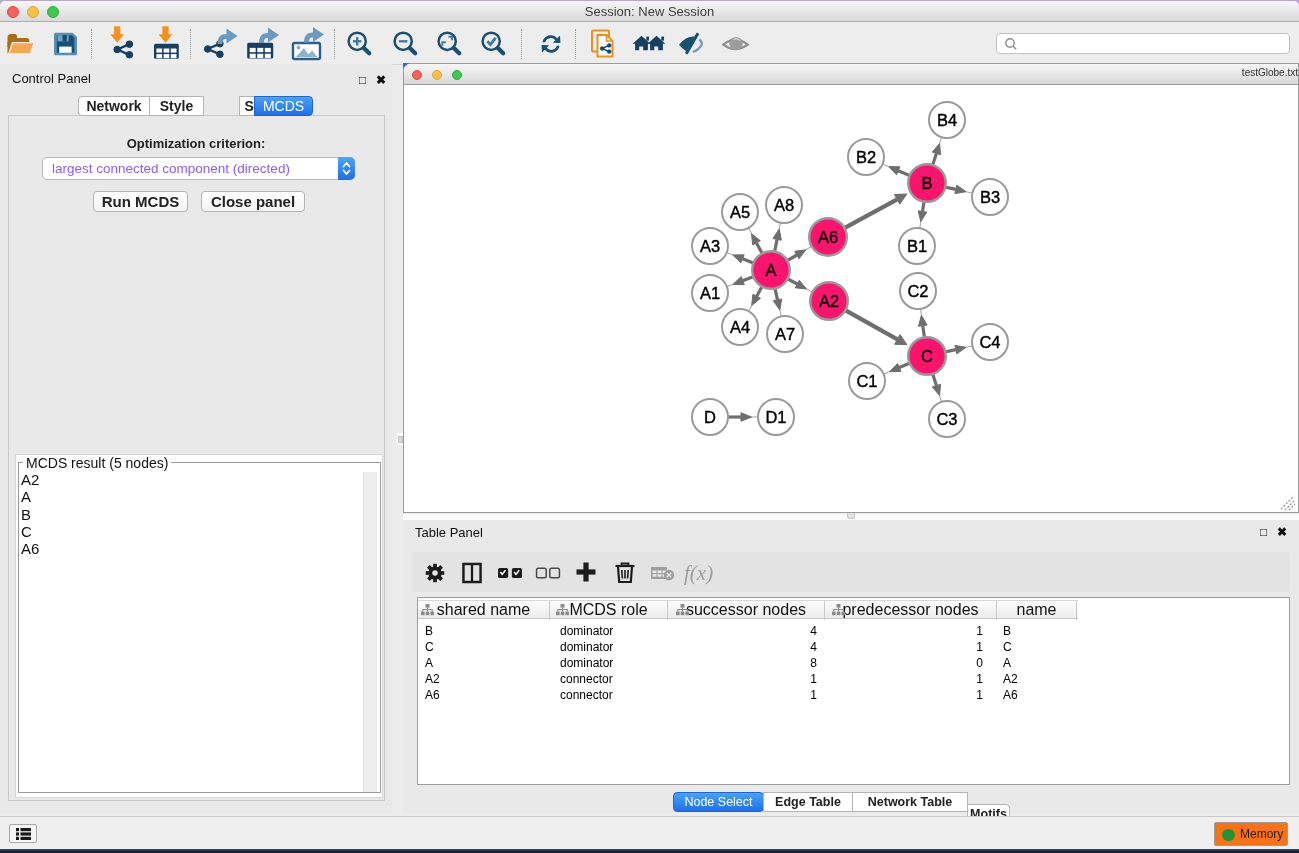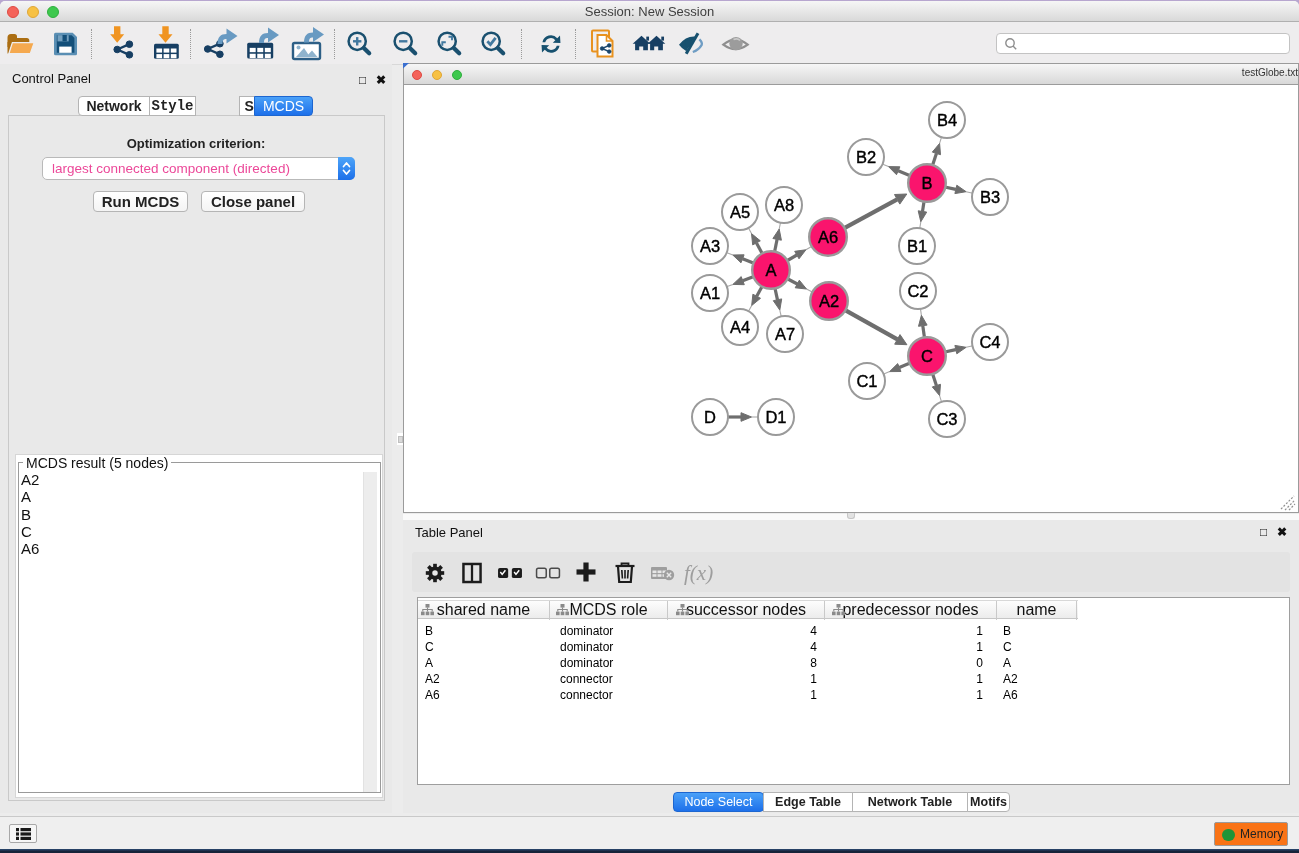--- a/index.html
+++ b/index.html
@@ -21,21 +21,21 @@
 #cpanel { position:absolute; left:0; top:64px; width:392px; height:749px; background:#e9e9e9; }
 #cpanel .hdr { position:absolute; left:12px; top:7px; font-size:13px; color:#111; }
 .winbtns { position:absolute; top:73px; font-size:12px; color:#111; }
 .tabrow { position:absolute; top:96px; height:20px; }
 .tab { position:absolute; top:0; height:20px; background:#fff; border:1px solid #b4b4b4; font-size:14px; font-weight:bold; color:#222; text-align:center; line-height:19px; }
 .tabsel { background:linear-gradient(#4aa1f8,#1d70ea); border:1px solid #1d66d0; color:#fff; font-weight:normal; border-radius:4px; }
 #cpcontent { position:absolute; left:8px; top:115px; width:377px; height:686px; border:1px solid #c9c9c9; background:#e9e9e9; }
 #optlabel { position:absolute; left:0; top:136px; width:392px; text-align:center; font-size:13px; font-weight:bold; color:#222; }
 #combo { position:absolute; left:42px; top:157px; width:313px; height:23px; background:#fff; border:1px solid #b9b9b9; border-radius:5px; }
 #combo .cap { position:absolute; right:-1px; top:-1px; width:17px; height:23px; background:linear-gradient(#4ea5f9,#1c6fe9); border-radius:0 5px 5px 0; }
-#combo .ctext { position:absolute; left:9px; top:3px; font-size:13.5px; color:#ec4899; white-space:nowrap; }
+#combo .ctext { position:absolute; left:9px; top:3px; font-size:13.5px; color:#8b5cf6; white-space:nowrap; }
 .pbtn { position:absolute; top:191px; height:21px; background:linear-gradient(#ffffff,#f4f4f4); border:1px solid #b5b5b5; border-radius:4px; font-size:15px; font-weight:bold; color:#222; text-align:center; line-height:19px; }
 #mcdsbox { position:absolute; left:15px; top:454px; width:368px; height:344px; background:#fff; border:1px solid #d6d6d6; }
 #mcdsinner { position:absolute; left:18px; top:462px; width:363px; height:331px; border:1px solid #9a9a9a; }
 #mcdslegend { position:absolute; left:23px; top:455px; font-size:14px; color:#111; background:#fff; padding:0 3px; }
 #mcdslist { position:absolute; left:21px; top:471px; font-size:15px; color:#111; line-height:17.3px; }
 #mcdsscroll { position:absolute; left:363px; top:472px; width:14px; height:320px; background:#ededed; border-left:1px solid #e2e2e2; }
 #netwin { position:absolute; left:403px; top:85px; width:896px; height:428px; background:#fff; border:1px solid #9b9b9b; border-top:none; }
 #nettitle { position:absolute; left:403px; top:63px; width:896px; height:22px; background:linear-gradient(#f6f6f6,#d8d8d8); border:1px solid #9b9b9b; }
 #nettitle .tt { position:absolute; width:100%; text-align:right; top:3px; font-size:10px; color:#333; }
 #tpanel { position:absolute; left:403px; top:520px; width:896px; height:293px; background:#e9e9e9; }
@@ -76,21 +76,21 @@
 </div>
 <div id="deskbot"></div>
 <div id="cpanel">
   <div class="hdr">Control Panel</div>
 </div>
 <div class="winbtns" style="left:359px;">□</div>
 <div class="winbtns" style="left:376px; font-weight:bold;">✖</div>
 <div id="cpcontent"></div>
 <div class="tabrow">
   <div class="tab" style="left:78px; width:72px; border-radius:4px 0 0 4px;">Network</div>
-  <div class="tab" style="left:149px; width:47px;font-family:Liberation Mono, monospace;">Style</div>
+  <div class="tab" style="left:149px; width:55px;">Style</div>
   <div class="tab" style="left:203px; width:52px;margin-left:36px;">Select</div>
   <div class="tab tabsel" style="left:254px; width:59px; border-radius:0 4px 4px 0;">MCDS</div>
 </div>
 <div id="optlabel">Optimization criterion:</div>
 <div id="combo">
   <div class="ctext">largest connected component (directed)</div>
   <div class="cap">
     <svg width="17" height="23" viewBox="0 0 17 23">
       <path d="M5.5 9.5 L8.5 6 L11.5 9.5" fill="none" stroke="#fff" stroke-width="1.7" stroke-linecap="round" stroke-linejoin="round"></path>
       <path d="M5.5 13.5 L8.5 17 L11.5 13.5" fill="none" stroke="#fff" stroke-width="1.7" stroke-linecap="round" stroke-linejoin="round"></path>
@@ -466,21 +466,21 @@
     <div class="trow" style="left:7px; top:25px;">B<br>C<br>A<br>A2<br>A6</div>
     <div class="trow" style="left:142px; top:25px;">dominator<br>dominator<br>dominator<br>connector<br>connector</div>
     <div class="trow" style="left:250px; top:25px; width:149px; text-align:right;">4<br>4<br>8<br>1<br>1</div>
     <div class="trow" style="left:407px; top:25px; width:158px; text-align:right;">1<br>1<br>0<br>1<br>1</div>
     <div class="trow" style="left:585px; top:25px;">B<br>C<br>A<br>A2<br>A6</div>
   </div>
   <div class="btabs">
     <div class="btab" style="left:270px; width:91px; background:linear-gradient(#4aa1f8,#1d70ea); border:1px solid #1d66d0; color:#fff; font-weight:normal; border-radius:4px;">Node Select</div>
     <div class="btab" style="left:360px; width:90px;">Edge Table</div>
     <div class="btab" style="left:449px; width:116px;">Network Table</div>
-    <div class="btab" style="left:564px; width:43px; border-radius:0 4px 4px 0;">Motifs</div>
+    <div class="btab" style="left:564px; width:43px; border-radius:0 4px 4px 0;margin-top:12px;">Motifs</div>
   </div>
 </div>
 <div id="statusbar"></div>
 <div id="menubtn">
   <svg width="26" height="17" viewBox="0 0 26 17">
       <g fill="#1a1a1a">
         <rect x="6" y="3" width="3" height="3.2"></rect>
         <rect x="10.5" y="3" width="10.5" height="3.2"></rect>
         <rect x="6" y="7.4" width="3" height="3.2"></rect>
         <rect x="10.5" y="7.4" width="10.5" height="3.2"></rect>

